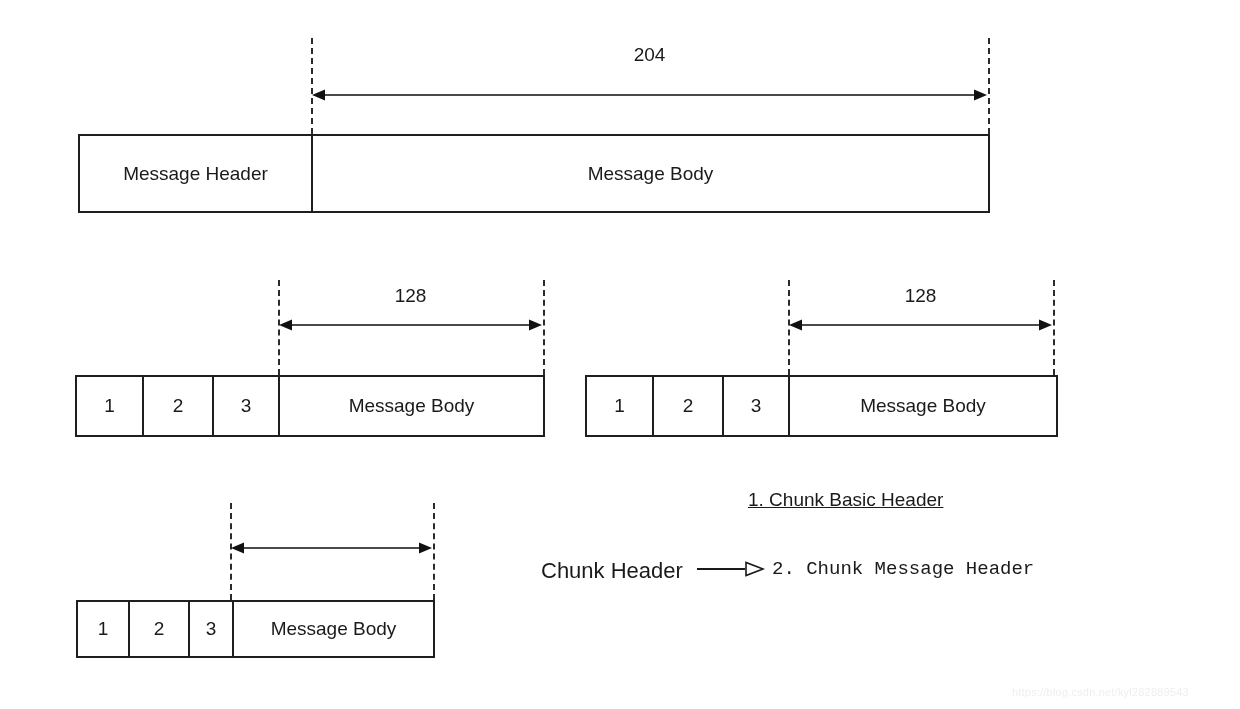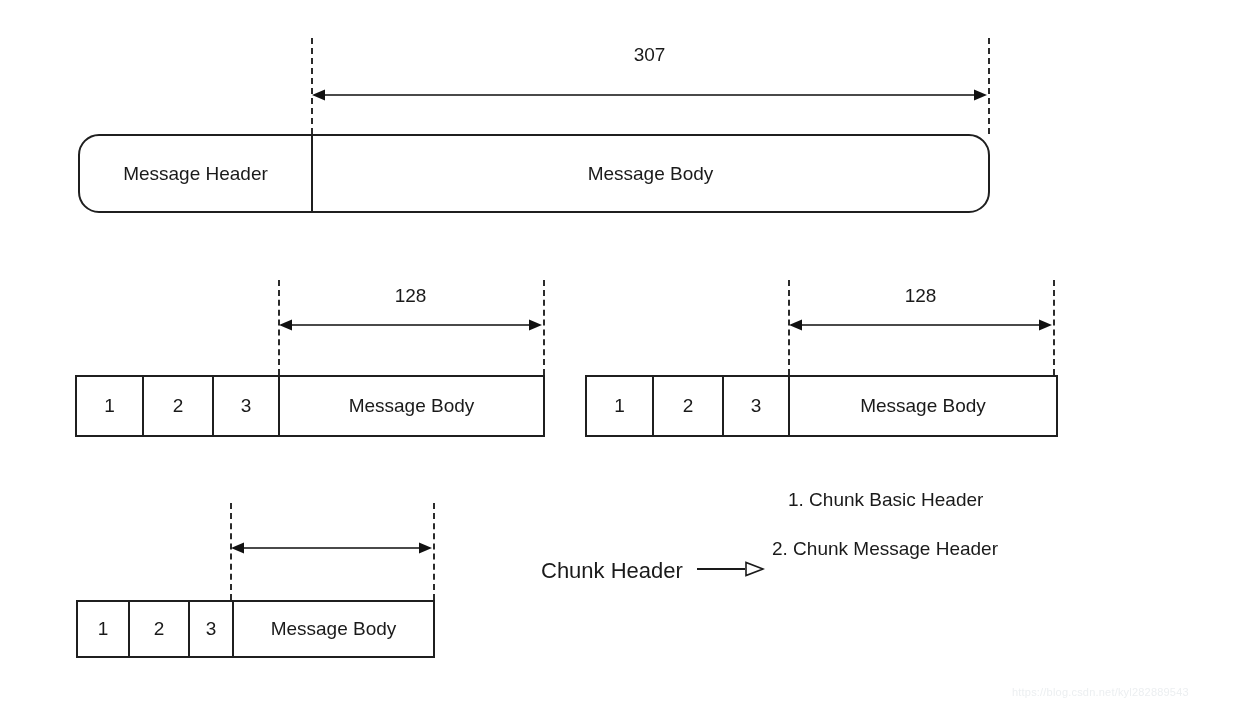--- a/index.html
+++ b/index.html
@@ -89,31 +89,31 @@
 </style>
 </head>
 <body>
 
 <div id="stage">
 
   <div class="dash-line" style="left:311px; top:38px; height:96px;"></div>
 
   <div class="dash-line" style="left:988px; top:38px; height:96px;"></div>
 
-  <div class="dim-label" style="left:311px; top:44px; width:677px;">307</div>
+  <div class="dim-label" style="left:311px; top:44px; width:677px;">204</div>
 
   <div class="dim-arrow" style="left:311px; top:88px; width:677px;">
     <svg width="677" height="14" viewBox="0 0 677 14" xmlns="http://www.w3.org/2000/svg">
       <line x1="10" y1="7" x2="667" y2="7" stroke="#4a4a4a" stroke-width="2.2"></line>
       <polygon points="1,7 14,1.5 14,12.5" fill="#111111"></polygon>
       <polygon points="676,7 663,1.5 663,12.5" fill="#111111"></polygon>
     </svg>
   </div>
 
-  <div class="seg-box" style="left:78px; top:134px; width:912px; height:79px;border-radius:21px;">
+  <div class="seg-box" style="left:78px; top:134px; width:912px; height:79px;">
     <div class="seg-cell" style="width:233px;">Message Header</div>
     <div class="seg-cell" style="flex:1 1 auto;">Message Body</div>
   </div>
 
   <div class="dash-line" style="left:278px; top:280px; height:95px;"></div>
   <div class="dash-line" style="left:543px; top:280px; height:95px;"></div>
 
   <div class="dim-label" style="left:278px; top:285px; width:265px;">128</div>
 
   <div class="dim-arrow" style="left:278px; top:318px; width:265px;">
@@ -172,20 +172,20 @@
 
   <div class="legend-brace-label" style="left:541px; top:558px;">Chunk Header</div>
 
   <div class="legend-arrow" style="left:697px; top:560px; width:68px; height:18px;">
     <svg width="68" height="18" viewBox="0 0 68 18" xmlns="http://www.w3.org/2000/svg">
       <line x1="0" y1="9" x2="48" y2="9" stroke="#1a1a1a" stroke-width="1.8"></line>
       <polygon points="66,9 49,2.5 49,15.5" fill="#ffffff" stroke="#1a1a1a" stroke-width="1.6"></polygon>
     </svg>
   </div>
 
-  <div class="legend-line" style="left:788px; top:489px;">1. Chunk Basic Header</div>
+  <div class="legend-line" style="left:748px; top:489px;text-decoration:underline;">1. Chunk Basic Header</div>
 
-  <div class="legend-line" style="left:772px; top:538px;">2. Chunk Message Header</div>
+  <div class="legend-line" style="left:772px; top:558px;font-family:Liberation Mono, monospace;">2. Chunk Message Header</div>
 
 
   <div class="watermark" style="left:1012px; top:686px;">https://blog.csdn.net/kyl282889543</div>
 
 </div>
 
 </body></html>

